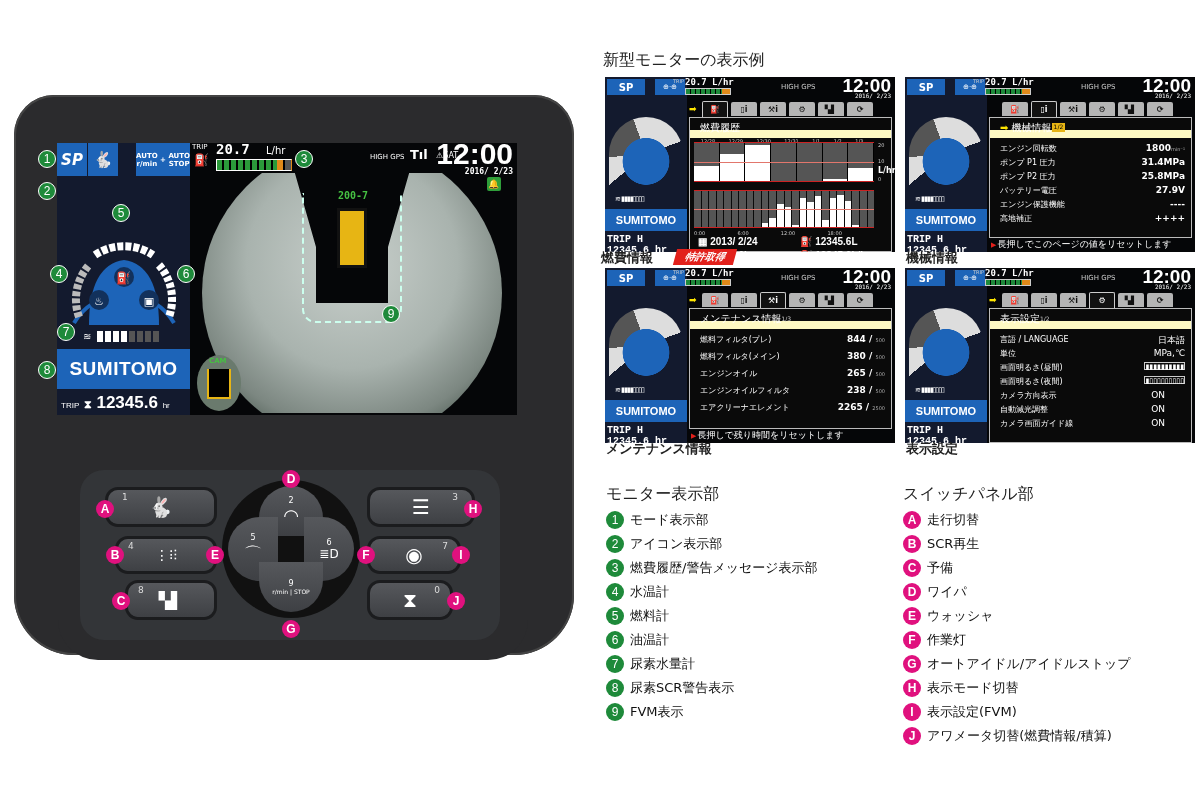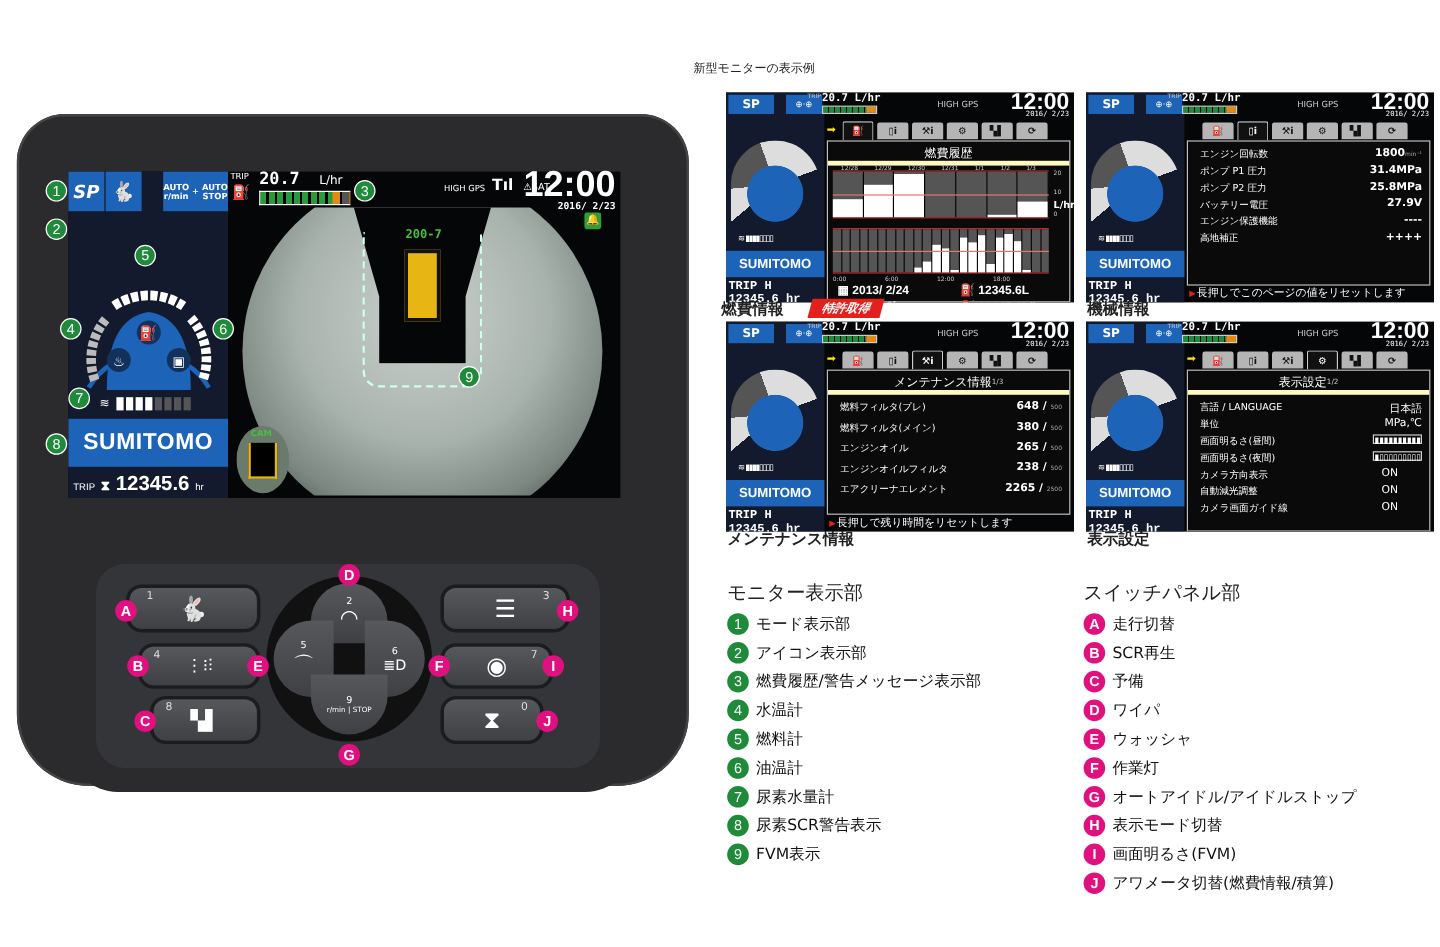--- a/index.html
+++ b/index.html
@@ -51,21 +51,21 @@
 .p-top .bar{position:absolute;left:12px;top:11px;width:46px;height:7px;border:1px solid #ccc;background:repeating-linear-gradient(90deg,#1e8a3a 0 4px,#000 4px 5px)}
 .p-top .bar::after{content:"";position:absolute;right:0;top:0;width:8px;height:5px;background:#e08a1a}
 .p-top .gps{position:absolute;left:108px;top:6px;font-size:7px;color:#ccc}
 .p-top .clock{position:absolute;right:4px;top:-2px;font-size:19px;font-weight:bold;font-family:"Liberation Sans",sans-serif}
 .p-top .date{position:absolute;right:4px;top:15px;font-size:6px;font-family:"DejaVu Sans Mono",monospace}
 .p-tabs{position:absolute;left:84px;top:24px;right:0;height:16px;display:flex;gap:3px;align-items:center}
 .p-tabs .arrow{color:#ffe600;font-size:9px;width:10px}
 .p-tab{width:26px;height:14px;background:#b5b5b5;color:#111;font-size:8px;display:flex;align-items:center;justify-content:center;border-radius:2px 2px 0 0;font-weight:bold}
 .p-tab.active{background:#111;color:#fff;border:1px solid #ccc;border-bottom:none;height:16px}
 .p-body{position:absolute;left:84px;top:40px;right:3px;bottom:14px;border:1px solid #bbb;background:#0a0a0a}
-.p-head{height:20px;border-bottom:4px solid #fef9c3;font-size:10px;padding:3px 10px;display:flex;justify-content:center}
+.p-head{height:20px;border-bottom:8px solid #fef9c3;font-size:10px;padding:3px 10px;display:flex;justify-content:flex-start}
 .p-head .pg{font-size:6px;color:#ccc;padding-top:3px}
 .p-head .pg.yellow{background:#e7b514;color:#000;padding:0 2px;height:9px;margin-top:2px}
 .p-row{display:flex;justify-content:space-between;font-size:8px;padding:5px 6px 1px 10px;height:14px;}
 .p-row .v{font-weight:bold;font-size:9px}
 .p-row .v small{font-size:5px;font-weight:normal;color:#aaa}
 .p-foot{position:absolute;left:84px;bottom:0;right:0;height:14px;font-size:9px;padding-left:2px}
 .p-foot::before{content:"▶";color:#e2211c;font-size:7px;margin-right:1px}
 .p-caption{position:absolute;font-size:13px;font-weight:bold;color:#222}
 .patent{position:absolute;left:675px;top:249px;background:#e2211c;color:#fff;font-size:10px;font-style:italic;font-weight:bold;padding:1px 10px;transform:skewX(-15deg)}
 .chart1{position:absolute;left:4px;top:24px;width:180px;height:40px;border-top:1px solid #c22;border-bottom:1px solid #c22;display:flex}
@@ -219,21 +219,21 @@
 <div class="pbadge" style="left:106px;top:546px">B</div>
 <div class="pbadge" style="left:112px;top:592px">C</div>
 <div class="pbadge" style="left:282px;top:470px">D</div>
 <div class="pbadge" style="left:206px;top:546px">E</div>
 <div class="pbadge" style="left:357px;top:546px">F</div>
 <div class="pbadge" style="left:282px;top:620px">G</div>
 <div class="pbadge" style="left:464px;top:500px">H</div>
 <div class="pbadge" style="left:452px;top:546px">I</div>
 <div class="pbadge" style="left:447px;top:592px">J</div>
 
-<div class="section-title" style="left:578px;top:50px;font-size:10px">新型モニターの表示例</div>
+<div class="section-title" style="left:603px;top:50px;font-size:16px">新型モニターの表示例</div>
 
 <div class="panel" style="left:605px;top:77px">
   <div class="p-left">
       <div class="p-sp">SP</div>
       <div class="p-auto">⊕·⊕</div>
       <div class="p-gauge"></div>
       <div class="p-urea">≋ ▮▮▮▮▯▯▯▯</div>
       <div class="p-sumi">SUMITOMO</div>
       <div class="p-trip">TRIP H 12345.6 hr</div>
     </div>
@@ -384,20 +384,24 @@
   <div class="p-tabs">
       <span class="arrow"></span>
     <span class="p-tab">⛽</span>
       <span class="p-tab active">▯i</span>
       <span class="p-tab">⚒i</span>
       <span class="p-tab">⚙</span>
       <span class="p-tab">▚▌</span>
       <span class="p-tab">⟳</span>
   </div>
   <div class="p-body">
+    <div class="p-head">
+        <span><span style="color:#ffe600">➡</span> <span>機械情報</span></span>
+        <span class="pg yellow">1/2</span>
+      </div>
     <div class="p-row">
         <span>エンジン回転数</span>
         <span class="v"><span>1800</span><small>min⁻¹</small></span>
       </div>
     <div class="p-row">
         <span>ポンプ P1 圧力</span>
         <span class="v">31.4MPa</span>
       </div>
     <div class="p-row">
         <span>ポンプ P2 圧力</span>
@@ -446,21 +450,21 @@
       <span class="p-tab">▚▌</span>
       <span class="p-tab">⟳</span>
   </div>
   <div class="p-body">
     <div class="p-head">
         <span>メンテナンス情報</span>
         <span class="pg">1/3</span>
       </div>
     <div class="p-row" style="height:17px">
         <span>燃料フィルタ(プレ)</span>
-        <span class="v"><span>648 /</span> <small>500</small></span>
+        <span class="v"><span>844 /</span> <small>500</small></span>
       </div>
     <div class="p-row" style="height:17px">
         <span>燃料フィルタ(メイン)</span>
         <span class="v"><span>380 /</span> <small>500</small></span>
       </div>
     <div class="p-row" style="height:17px">
         <span>エンジンオイル</span>
         <span class="v"><span>265 /</span> <small>500</small></span>
       </div>
     <div class="p-row" style="height:17px">
@@ -608,19 +612,19 @@
   <div class="list-item" style="left:903px;top:655px">
       <span class="pbadge" style="position:static">G</span>
       <span>オートアイドル/アイドルストップ</span>
     </div>
   <div class="list-item" style="left:903px;top:679px">
       <span class="pbadge" style="position:static">H</span>
       <span>表示モード切替</span>
     </div>
   <div class="list-item" style="left:903px;top:703px">
       <span class="pbadge" style="position:static">I</span>
-      <span>画面明るさ(FVM)</span>
+      <span>表示設定(FVM)</span>
     </div>
   <div class="list-item" style="left:903px;top:727px">
       <span class="pbadge" style="position:static">J</span>
       <span>アワメータ切替(燃費情報/積算)</span>
     </div>
 </div>
 
 </body></html>

